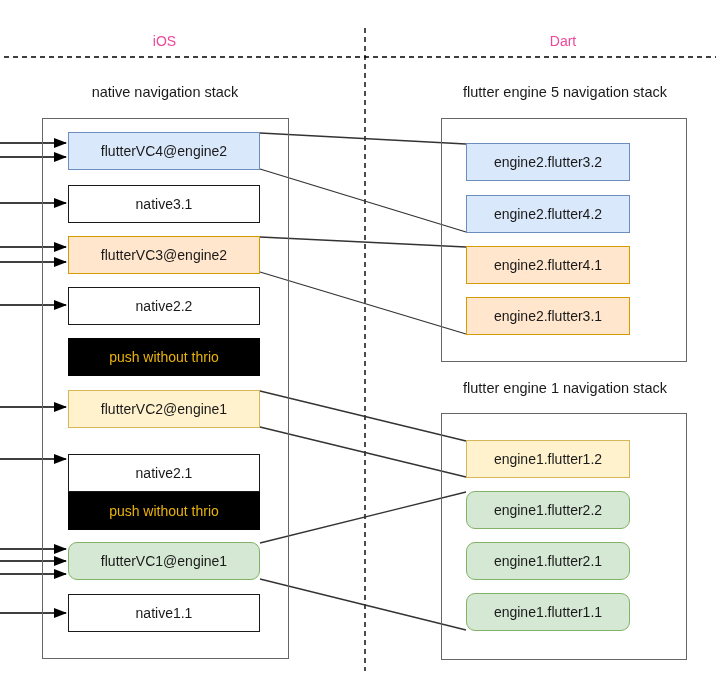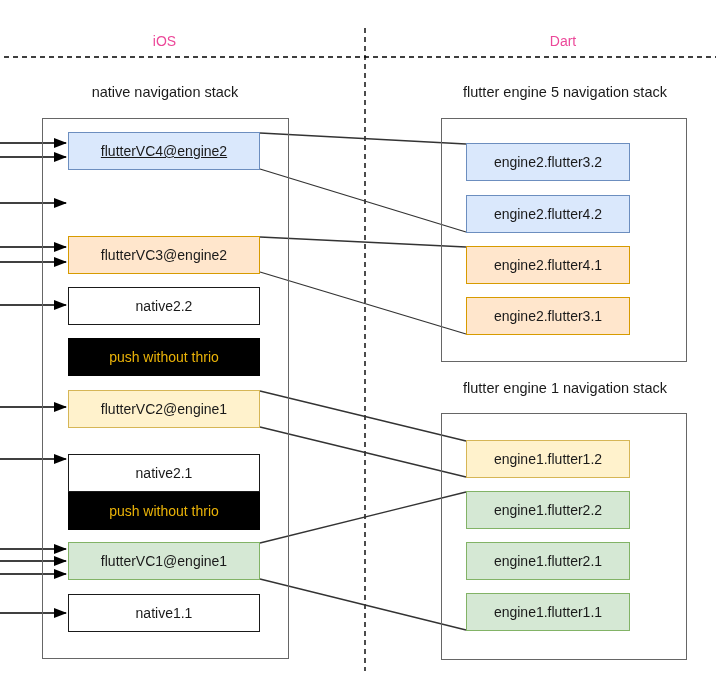--- a/index.html
+++ b/index.html
@@ -44,21 +44,21 @@
     font-size: 14px;
     color: #1a1a1a;
     border: 1px solid #000000;
     background: #ffffff;
   }
   .node.left-col  { left: 68px;  width: 192px; }
   .node.right-col { left: 466px; width: 164px; }
   .node.blue   { background: #dae8fc; border-color: #6c8ebf; }
   .node.orange { background: #ffe6cc; border-color: #d79b00; }
   .node.yellow { background: #fff2cc; border-color: #d6b656; }
-  .node.green  { background: #d5e8d4; border-color: #82b366; }
+  .node.green  { background: #d5e8d4; border-color: #82b366; border-radius: 9px; }
   .node.white  { background: #ffffff; border-color: #1a1a1a; }
   .node.black  { background: #000000; border-color: #000000; color: #eab308; }
 </style>
 </head>
 <body>
 
 <div class="canvas">
 
   <svg class="overlay" width="720" height="686" viewBox="0 0 720 686">
     <defs>
@@ -97,21 +97,22 @@
   <div class="region-label" style="left:441px; top:33px; width:244px;">Dart</div>
 
   <div class="panel-title" style="left:30px; top:84px; width:270px;">native navigation stack</div>
   <div class="panel-title" style="left:420px; top:84px; width:290px;">flutter engine 5 navigation stack</div>
   <div class="panel-title" style="left:420px; top:380px; width:290px;">flutter engine 1 navigation stack</div>
 
   <div class="container-box" style="left:42px; top:118px; width:245px; height:539px;"></div>
   <div class="container-box" style="left:441px; top:118px; width:244px; height:242px;"></div>
   <div class="container-box" style="left:441px; top:413px; width:244px; height:245px;"></div>
 
-  <div class="node left-col blue" style="top:132px;text-decoration:underline;">flutterVC4@engine2</div>
+  <div class="node left-col blue" style="top:132px;">flutterVC4@engine2</div>
+  <div class="node left-col white" style="top:185px;">native3.1</div>
   <div class="node left-col orange" style="top:236px;">flutterVC3@engine2</div>
   <div class="node left-col white" style="top:287px;">native2.2</div>
   <div class="node left-col black" style="top:338px;">push without thrio</div>
   <div class="node left-col yellow" style="top:390px;">flutterVC2@engine1</div>
   <div class="node left-col white" style="top:454px;">native2.1</div>
   <div class="node left-col black" style="top:492px;">push without thrio</div>
   <div class="node left-col green" style="top:542px;">flutterVC1@engine1</div>
   <div class="node left-col white" style="top:594px;">native1.1</div>
 
   <div class="node right-col blue" style="top:143px;">engine2.flutter3.2</div>

